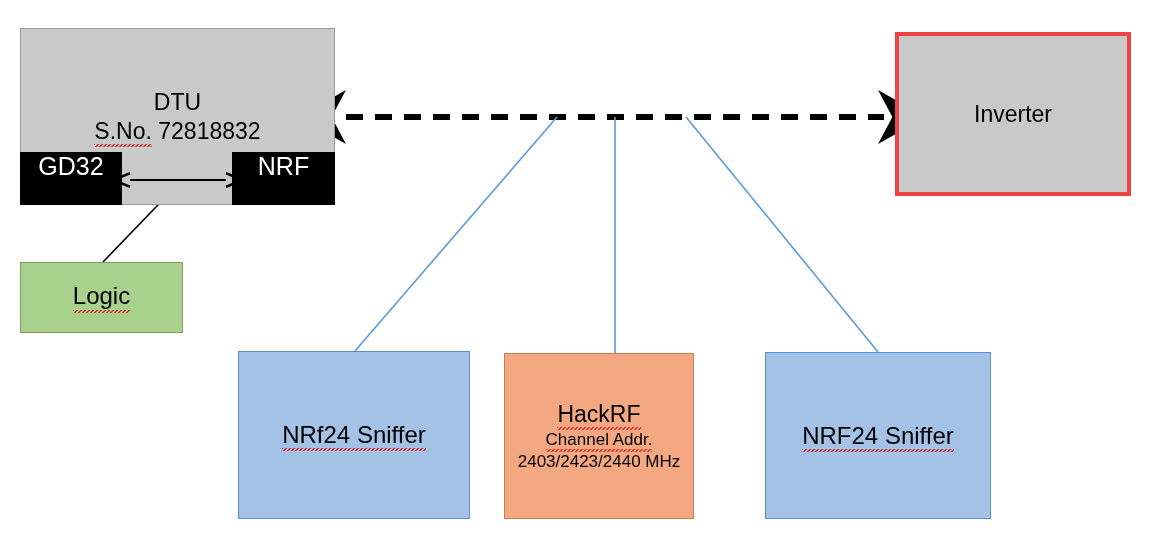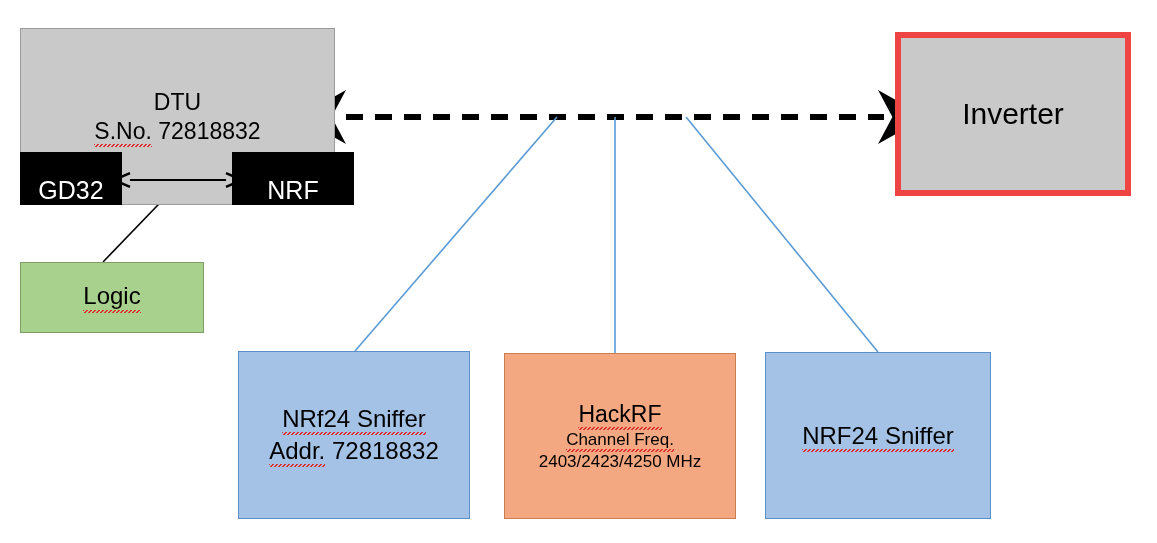--- a/index.html
+++ b/index.html
@@ -16,38 +16,38 @@
   
   #dtu-box{left:20px;top:28px;width:315px;height:124px;
            background:#C9C9C9;border:1px solid #9a9a9a;border-bottom:none;
            justify-content:flex-end;padding-bottom:6px;}
   #dtu-lower{left:20px;top:152px;width:315px;height:53px;
              background:#C9C9C9;border:1px solid #9a9a9a;border-top:none;}
   .dtu-line{font-size:23px;line-height:29px;}
 
   
   .chip{position:absolute;background:#000000;color:#ffffff;
-        display:flex;align-items:flex-end;justify-content:center;
+        display:flex;align-items:flex-start;justify-content:center;
         font-size:25px;box-sizing:border-box;}
   #gd32-box{left:20px;top:152px;width:102px;height:53px;}
-  #nrf-box{left:232px;top:152px;width:122px;height:53px;}
+  #nrf-box{left:232px;top:152px;width:103px;height:53px;}
 
   
-  #logic-box{left:20px;top:262px;width:184px;height:71px;
+  #logic-box{left:20px;top:262px;width:163px;height:71px;
              background:#A9D18E;border:1px solid #7E9E63;font-size:24px;}
 
   
   #inverter-box{left:895px;top:32px;width:236px;height:164px;
-                background:#C9C9C9;border:6px solid #ef4444;font-size:30px;line-height:30px;}
+                background:#C9C9C9;border:4px solid #ef4444;font-size:23px;line-height:30px;}
 
   
   #sniffer-left-box{left:238px;top:351px;width:232px;height:168px;
                     background:#A4C2E6;border:1px solid #5B8FC9;
                     font-size:24px;line-height:32px;}
-  #hackrf-box{left:504px;top:353px;width:232px;height:166px;
+  #hackrf-box{left:504px;top:353px;width:190px;height:166px;
               background:#F4A881;border:1px solid #C98050;}
   #sniffer-right-box{left:765px;top:352px;width:226px;height:167px;
                      background:#A4C2E6;border:1px solid #5B8FC9;
                      font-size:24px;line-height:32px;}
   .hackrf-title{font-size:23px;line-height:29px;}
   .hackrf-sub{font-size:17px;line-height:22px;}
 
   
   .sq{
     background-image:
@@ -111,26 +111,25 @@
   <div class="box" id="logic-box">
     <span class="sq">Logic</span>
   </div>
 
   <div class="box" id="inverter-box">
     <div>Inverter</div>
   </div>
 
   <div class="box" id="sniffer-left-box">
     <div><span class="sq">NRf24 Sniffer</span></div>
-    <div><span class="sq">Addr.</span>&nbsp;<span>72818832</span></div>
   </div>
 
   <div class="box" id="hackrf-box">
     <div class="hackrf-title"><span class="sq">HackRF</span></div>
-    <div class="hackrf-sub"><span class="sq">Channel Freq.</span></div>
-    <div class="hackrf-sub">2403/2423/4250 MHz</div>
+    <div class="hackrf-sub"><span class="sq">Channel Addr.</span></div>
+    <div class="hackrf-sub">2403/2423/2440 MHz</div>
   </div>
 
   <div class="box" id="sniffer-right-box">
     <div><span class="sq">NRF24 Sniffer</span></div>
   </div>
 
 </div>
 
 </body></html>

